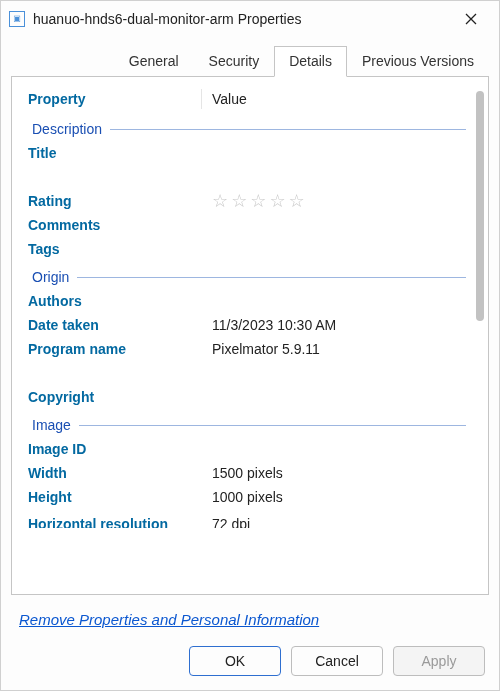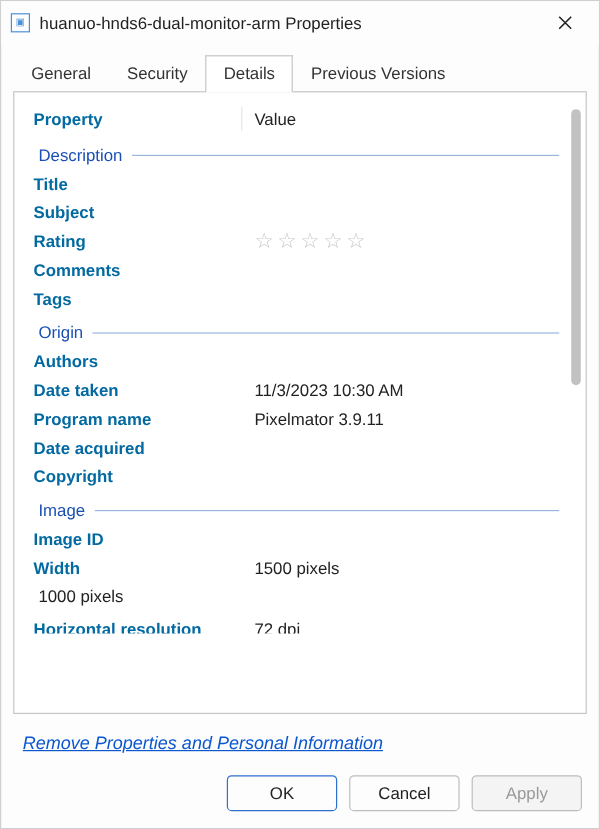--- a/index.html
+++ b/index.html
@@ -42,20 +42,21 @@
     width: 44px; height: 30px;
     display: flex; align-items: center; justify-content: center;
     font-size: 15px;
     color: #222;
   }
   .tabs {
     display: flex;
     padding: 8px 10px 0 10px;
     gap: 0;
     position: relative;
+    justify-content: flex-end;
   }
   .tab {
     padding: 6px 14px 7px 14px;
     font-size: 14px;
     color: #333;
     border: 1px solid transparent;
     border-bottom: none;
     background: transparent;
     cursor: default;
     position: relative;
@@ -228,21 +229,20 @@
 
         <div class="group">
           <span class="glabel">Description</span>
           <span class="gline"></span>
         </div>
         <div class="row">
           <div class="col-prop">Title</div>
           <div class="col-val"></div>
         </div>
         <div class="row">
-          <div class="col-prop">Subject</div>
           <div class="col-val"></div>
         </div>
         <div class="row">
           <div class="col-prop">Rating</div>
           <div class="col-val">
             <span class="stars">
                 <span>☆</span>
                 <span>☆</span>
                 <span>☆</span>
                 <span>☆</span>
@@ -266,44 +266,44 @@
         <div class="row">
           <div class="col-prop">Authors</div>
           <div class="col-val"></div>
         </div>
         <div class="row">
           <div class="col-prop">Date taken</div>
           <div class="col-val">11/3/2023 10:30 AM</div>
         </div>
         <div class="row">
           <div class="col-prop">Program name</div>
-          <div class="col-val">Pixelmator 3.9.11</div>
-        </div>
-        <div class="row">
-          <div class="col-prop">Date acquired</div>
+          <div class="col-val">Pixelmator 5.9.11</div>
+        </div>
+        <div class="row">
           <div class="col-val"></div>
         </div>
         <div class="row">
           <div class="col-prop">Copyright</div>
           <div class="col-val"></div>
         </div>
 
         <div class="group">
           <span class="glabel">Image</span>
           <span class="gline"></span>
         </div>
         <div class="row">
           <div class="col-prop">Image ID</div>
           <div class="col-val"></div>
         </div>
         <div class="row">
           <div class="col-prop">Width</div>
           <div class="col-val">1500 pixels</div>
         </div>
         <div class="row">
+          <div class="col-prop">Height</div>
           <div class="col-val">1000 pixels</div>
         </div>
         <div class="row cut">
           <div class="col-prop">Horizontal resolution</div>
           <div class="col-val">72 dpi</div>
         </div>
 
       </div>
     </div>
     <div class="scrollbar">

